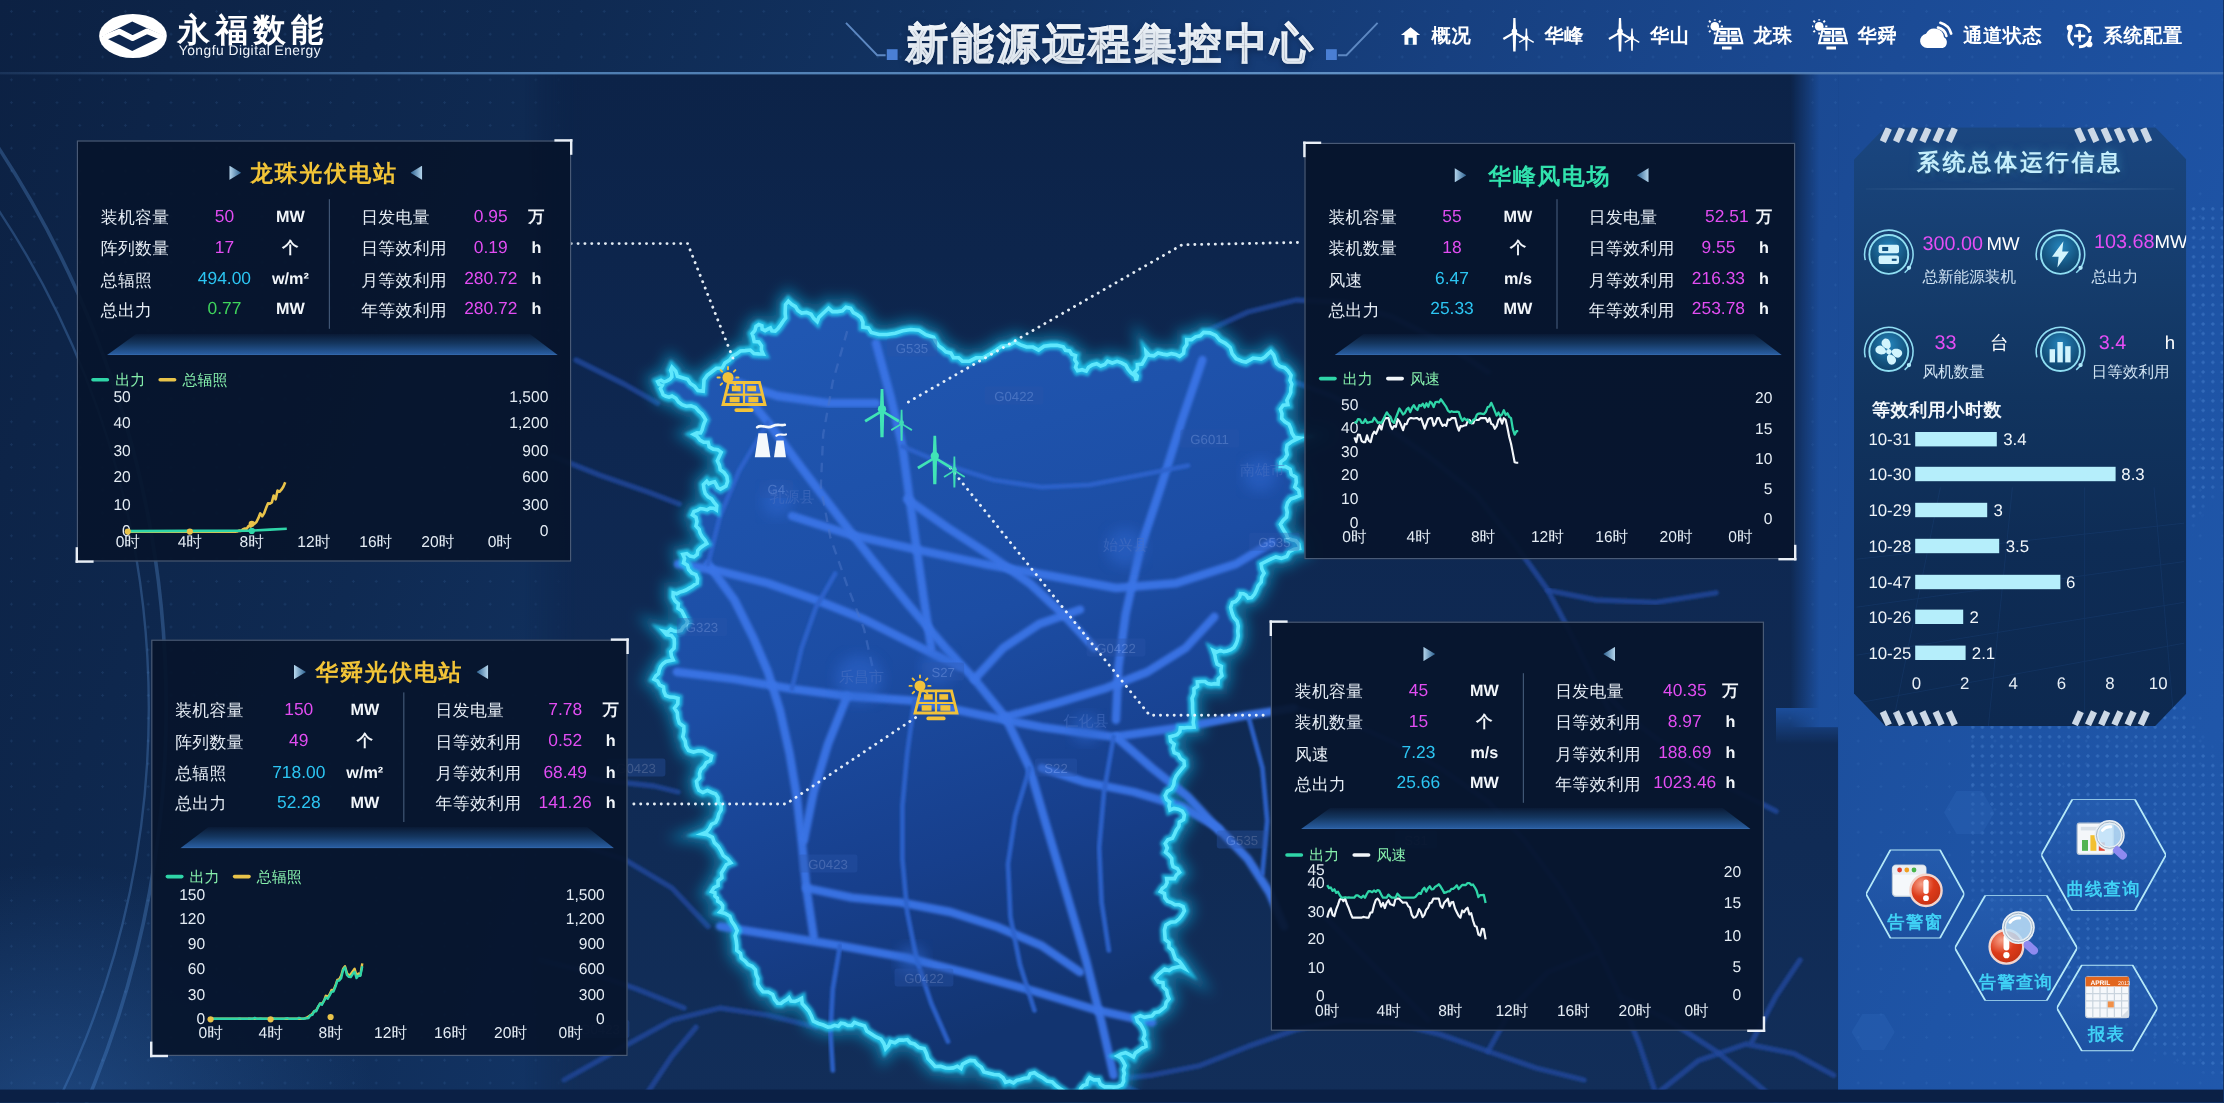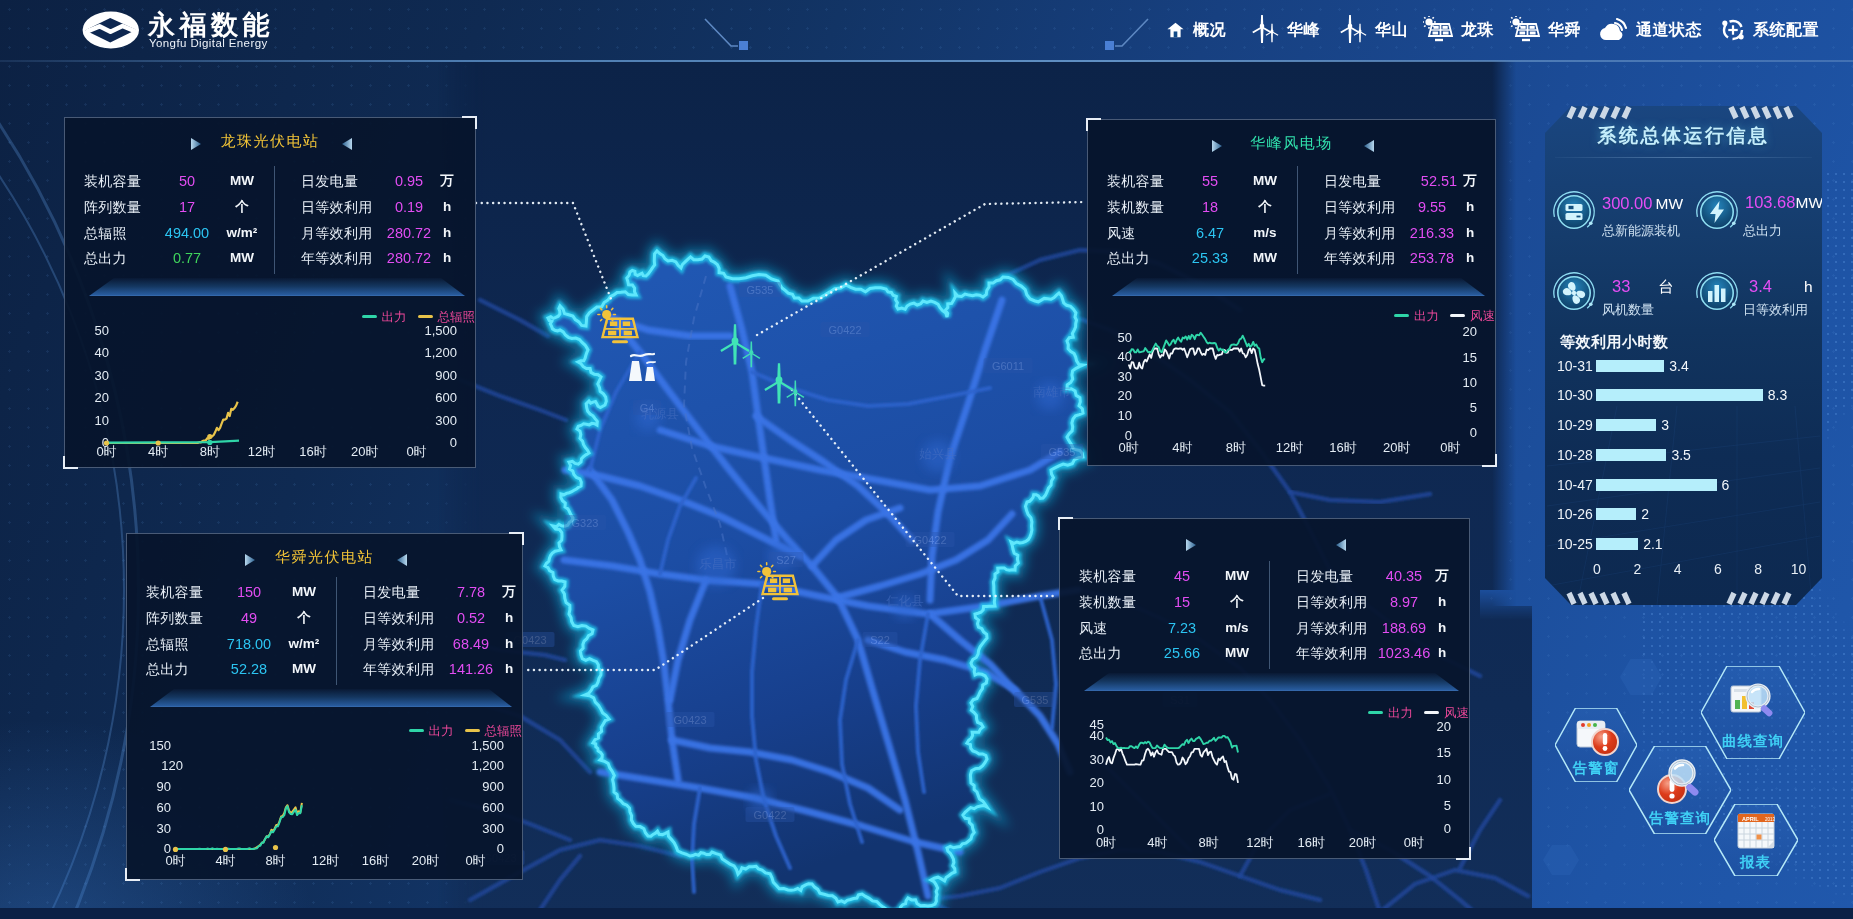--- a/index.html
+++ b/index.html
@@ -30,34 +30,34 @@
 .nav .it{position:absolute;top:0;height:60px;display:flex;align-items:center;color:#fff}
 .nav .it span{font-size:16px;font-weight:bold;letter-spacing:.5px}
 .nav .it svg{margin-right:8px}
 
 .panel{position:absolute;background:rgba(6,20,44,.93);border:1px solid rgba(140,160,190,.5)}
 .cnr{position:absolute;width:15px;height:13px}
 .cnr.tr{right:-2px;top:-2px;border-top:2.5px solid #e8eef6;border-right:2.5px solid #e8eef6}
 .cnr.bl{left:-2px;bottom:-2px;border-bottom:2.5px solid #e8eef6;border-left:2.5px solid #e8eef6}
 .cnr.tl{left:-2px;top:-2px;border-top:2.5px solid #e8eef6;border-left:2.5px solid #e8eef6}
 .cnr.br{right:-2px;bottom:-2px;border-bottom:2.5px solid #e8eef6;border-right:2.5px solid #e8eef6}
-.ptitle{position:absolute;top:14px;left:0;width:100%;text-align:center;font-size:15px;font-weight:normal;letter-spacing:1.5px}
+.ptitle{position:absolute;top:14px;left:0;width:100%;text-align:center;font-size:19px;font-weight:bold;letter-spacing:1.5px}
 .ptitle.gold{color:#f2c437}
 .ptitle.teal{color:#31e2ad}
 .arw{position:absolute;top:20px;width:10px;height:12px}
 .arw.r{background:linear-gradient(90deg,#b8d8ee,#2a6090);clip-path:polygon(0 0,100% 50%,0 100%)}
 .arw.l{background:linear-gradient(270deg,#b8d8ee,#2a6090);clip-path:polygon(100% 0,0 50%,100% 100%)}
 .lbl{position:absolute;color:#e6edf5;font-size:14px;height:22px;line-height:22px;letter-spacing:.3px}
 .val{position:absolute;font-size:14.5px;height:22px;line-height:22px;text-align:center}
 .unit{position:absolute;color:#f2f6fa;font-size:13.5px;font-weight:bold;height:22px;line-height:22px;text-align:center}
 .val.m{color:#e24df2}.val.c{color:#2cc5f2}.val.g{color:#3fd45c}
 .vdiv{position:absolute;width:1px;background:rgba(120,150,185,.5)}
 .sep{position:absolute;left:0;width:100%;height:18px;
  background:linear-gradient(180deg,rgba(18,40,75,.2) 0%,#14365f 45%,#275a9c 92%,#3b6fb2 100%)}
-.legend{position:absolute;left:0;width:100%;text-align:right;font-size:12.5px;color:#ec4899}
+.legend{position:absolute;left:0;width:100%;text-align:left;font-size:12.5px;color:#86efac}
 .legend b{display:inline-block;width:15px;height:2.6px;vertical-align:middle;margin:0 5px 3px 11px;border-radius:2px}
 .ax{position:absolute;color:#e4ecf4;font-size:13px;height:16px;line-height:16px}
 .ax.r{text-align:right}.ax.c{text-align:center}
 .csvg{position:absolute;left:0;top:0}
 
 .sys{position:absolute;left:1545px;top:106px;width:277px;height:499px;
  clip-path:polygon(26px 0,251px 0,277px 27px,277px 472px,251px 499px,26px 499px,0 472px,0 27px);
  background:linear-gradient(180deg,#1a4680 0%,#153c6c 26%,#11345f 45%,#0e2c55 70%,#0d2950 100%)}
 .systitle{position:absolute;top:17px;left:0;width:100%;text-align:center;font-size:19px;font-weight:bold;letter-spacing:2.5px;color:#c5eefb;text-shadow:0 0 8px rgba(90,200,240,.55),0 2px 3px rgba(0,20,50,.5)}
 .sysdiv{position:absolute;top:51px;left:10px;right:10px;height:1px;background:linear-gradient(90deg,rgba(150,190,230,.05),rgba(150,190,230,.42) 50%,rgba(150,190,230,.05))}
@@ -330,20 +330,21 @@
 </g>
     </svg>
 <div class="hdr">
 <svg class="logo" width="58" height="40" viewBox="0 0 58 40">
 <ellipse cx="28.8" cy="20" rx="28.2" ry="18.4" fill="#ffffff"></ellipse>
 <polygon points="3.2,20.3 28.2,8 54.2,19.8 28.2,32.5" fill="#0e2750"></polygon>
 <path d="M4,21.8 L17.5,16.3 L28.5,21.8 L40.5,16 L53.5,21.5" fill="none" stroke="#ffffff" stroke-width="4.6" stroke-linejoin="round"></path>
 </svg>
 <div class="lname">永福数能</div>
 <div class="lsub">Yongfu Digital Energy</div>
+<div class="title">新能源远程集控中心</div>
 <svg class="tdecor" width="1853" height="60" style="pointer-events:none">
 <path d="M705,19 L731,46 L738,46" stroke="#5d88c2" stroke-width="1.6" fill="none"></path>
 <rect x="739" y="41" width="9" height="9" fill="#4a7fd4"></rect>
 <path d="M1148,19 L1122,46 L1115,46" stroke="#5d88c2" stroke-width="1.6" fill="none"></path>
 <rect x="1105" y="41" width="9" height="9" fill="#4a7fd4"></rect>
 </svg>
 <div class="hdrline"></div>
 <div class="nav">
 <div class="it" style="left:1166px">
           <svg width="19" height="20" viewBox="0 0 26 26">
@@ -618,21 +619,21 @@
 <div class="lbl" style="left:236px;top:99px">月等效利用</div>
 <div class="val m" style="left:289px;width:110px;top:99px">68.49</div>
 <div class="unit" style="left:358px;width:48px;top:99px">h</div>
 <div class="lbl" style="left:236px;top:124px">年等效利用</div>
 <div class="val m" style="left:289px;width:110px;top:124px">141.26</div>
 <div class="unit" style="left:358px;width:48px;top:124px">h</div>
 <div class="vdiv" style="left:209px;top:43px;height:108px"></div>
 <div class="sep" style="top:155px;clip-path:polygon(23px 100%,385px 100%,362px 0,47px 0)"></div>
 <div class="legend" style="top:189px"><b style="background:#2fd5a8"></b>出力<b style="background:#e8c34a"></b>总辐照</div>
 <div class="ax r" style="left:4px;width:40px;top:203.5px">150</div>
-<div class="ax r" style="left:16px;width:40px;top:224.3px">120</div>
+<div class="ax r" style="left:4px;width:40px;top:224.3px">120</div>
 <div class="ax r" style="left:4px;width:40px;top:245.1px">90</div>
 <div class="ax r" style="left:4px;width:40px;top:265.8px">60</div>
 <div class="ax r" style="left:4px;width:40px;top:286.6px">30</div>
 <div class="ax r" style="left:4px;width:40px;top:307.4px">0</div>
 <div class="ax r" style="left:331px;width:46px;top:203.5px">1,500</div>
 <div class="ax r" style="left:331px;width:46px;top:224.3px">1,200</div>
 <div class="ax r" style="left:331px;width:46px;top:245.1px">900</div>
 <div class="ax r" style="left:331px;width:46px;top:265.8px">600</div>
 <div class="ax r" style="left:331px;width:46px;top:286.6px">300</div>
 <div class="ax r" style="left:331px;width:46px;top:307.4px">0</div>

